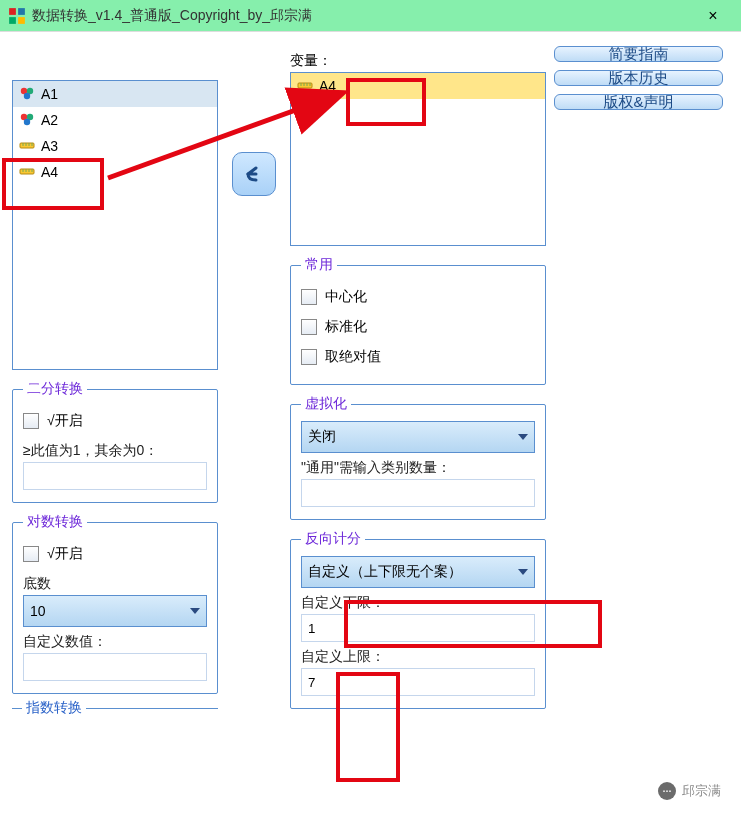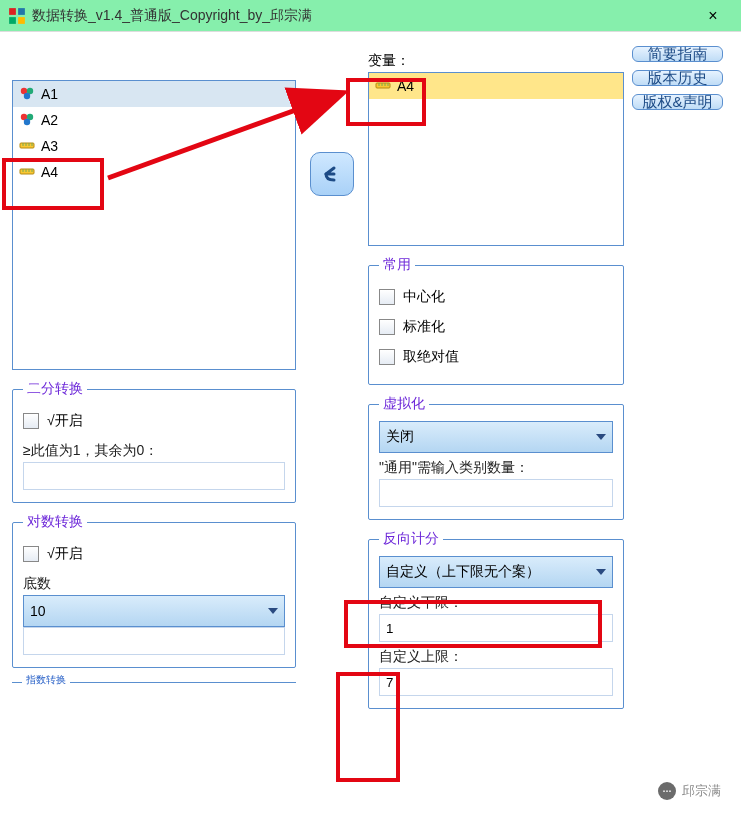--- a/index.html
+++ b/index.html
@@ -31,21 +31,21 @@
 }
 .content {
   position: relative;
   display: flex;
   padding: 10px 12px 12px 12px;
   height: calc(100% - 32px);
   background: #fff;
   gap: 8px;
 }
 .col { display: flex; flex-direction: column; }
-.col-left { width: 284px; }
+.col-left { width: 206px; }
 .col-mid { width: 56px; align-items: center; padding-top: 110px; }
 .col-right { width: 256px; }
 .col-far { flex: 1; padding: 4px 6px 0 0; }
 
 .listbox {
   border: 1px solid #5a8fcf;
   background: #fff;
   height: 290px;
   margin-top: 38px;
 }
@@ -127,21 +127,21 @@
   position: absolute; right: 20px; bottom: 18px;
   color: #888; font-size: 13px; display: flex; align-items: center; gap: 6px;
 }
 .watermark .wm-icon {
   width: 18px; height: 18px; border-radius: 50%;
   display:flex;align-items:center;justify-content:center;
   background:#6b6b6b;color:#fff;font-size:9px;font-weight:bold;
 }
 .cut-legend {
   position: absolute; left: 10px; top: -10px; color: #2a62c8;
-  background: #fff; padding: 0 4px; font-size: 10px;
+  background: #fff; padding: 0 4px; font-size: 14px;
 }
 </style>
 </head>
 <body>
 
 <div class="titlebar">
   <span class="icon">
     <svg viewBox="0 0 16 16">
         <rect x="1" y="1" width="6" height="6" fill="#d22"></rect>
         <rect x="9" y="1" width="6" height="6" fill="#27a"></rect>
@@ -211,20 +211,21 @@
       <legend>对数转换</legend>
       <div class="check-row">
         <span class="chk"></span>
         <span>√开启</span>
       </div>
       <div class="label">底数</div>
       <div class="sel">
         <span>10</span>
         <span class="tri"></span>
       </div>
+      <div class="label">自定义数值：</div>
       <input class="inp" value="" style="">
     </fieldset>
 
     <div style="position:relative;border-top:1px solid #5a8fcf;margin-top:14px;height:18px;">
       <span class="cut-legend">指数转换</span>
     </div>
   </div>
 
   <div class="col col-mid">
     <div class="round-btn">

